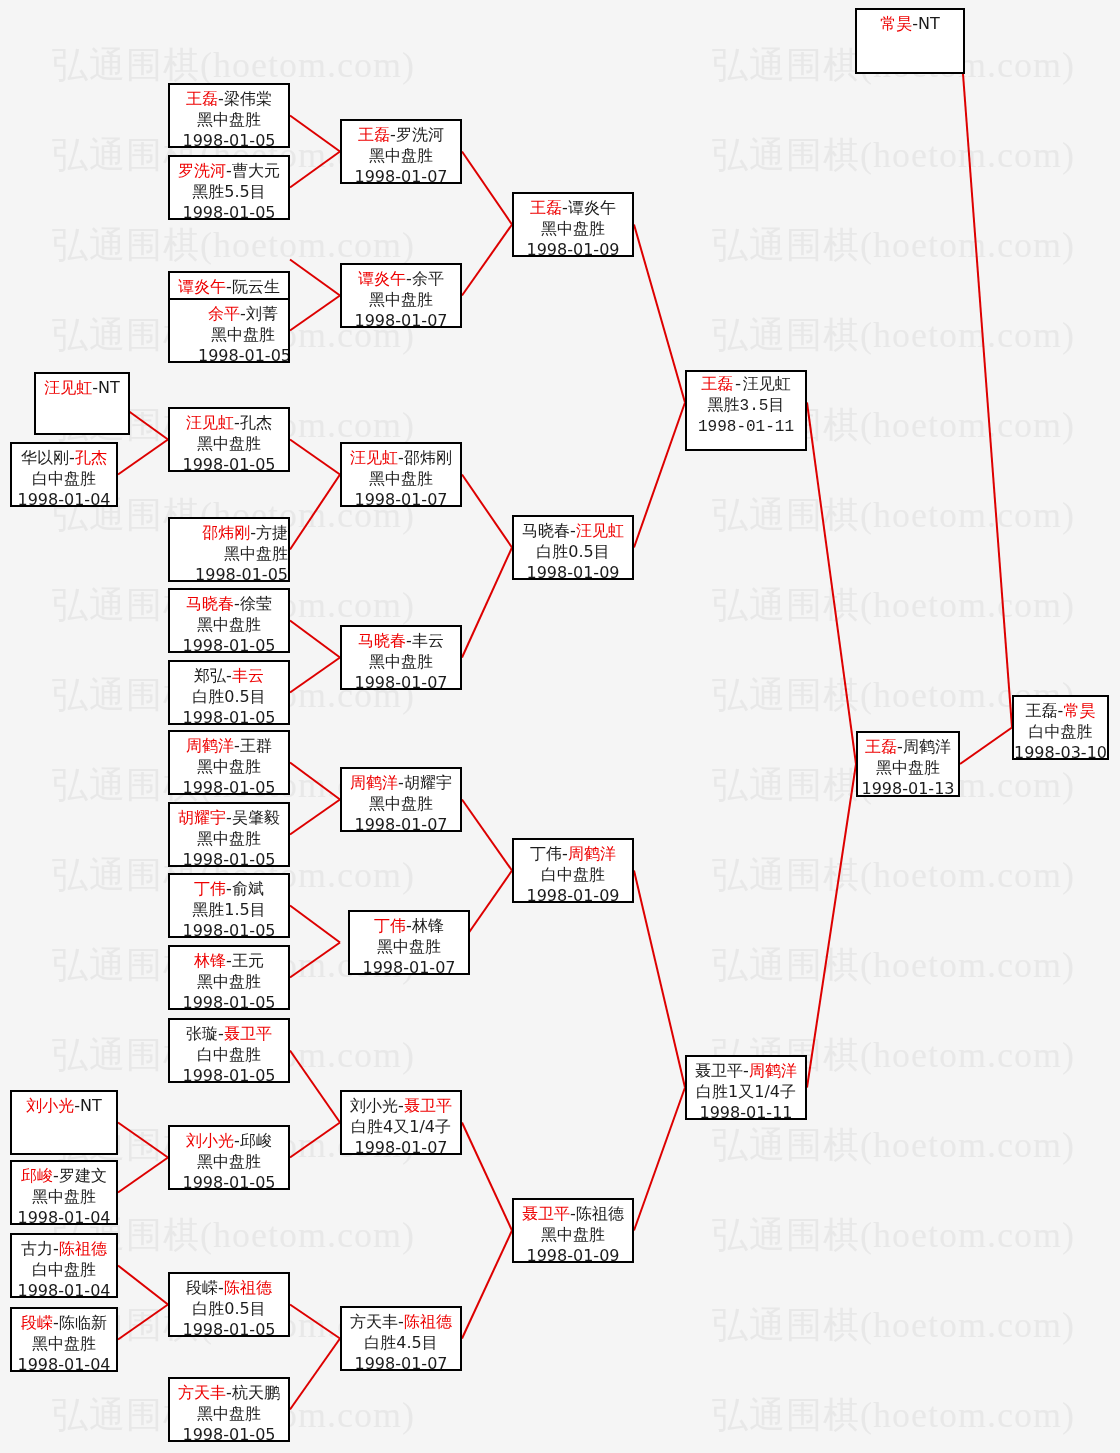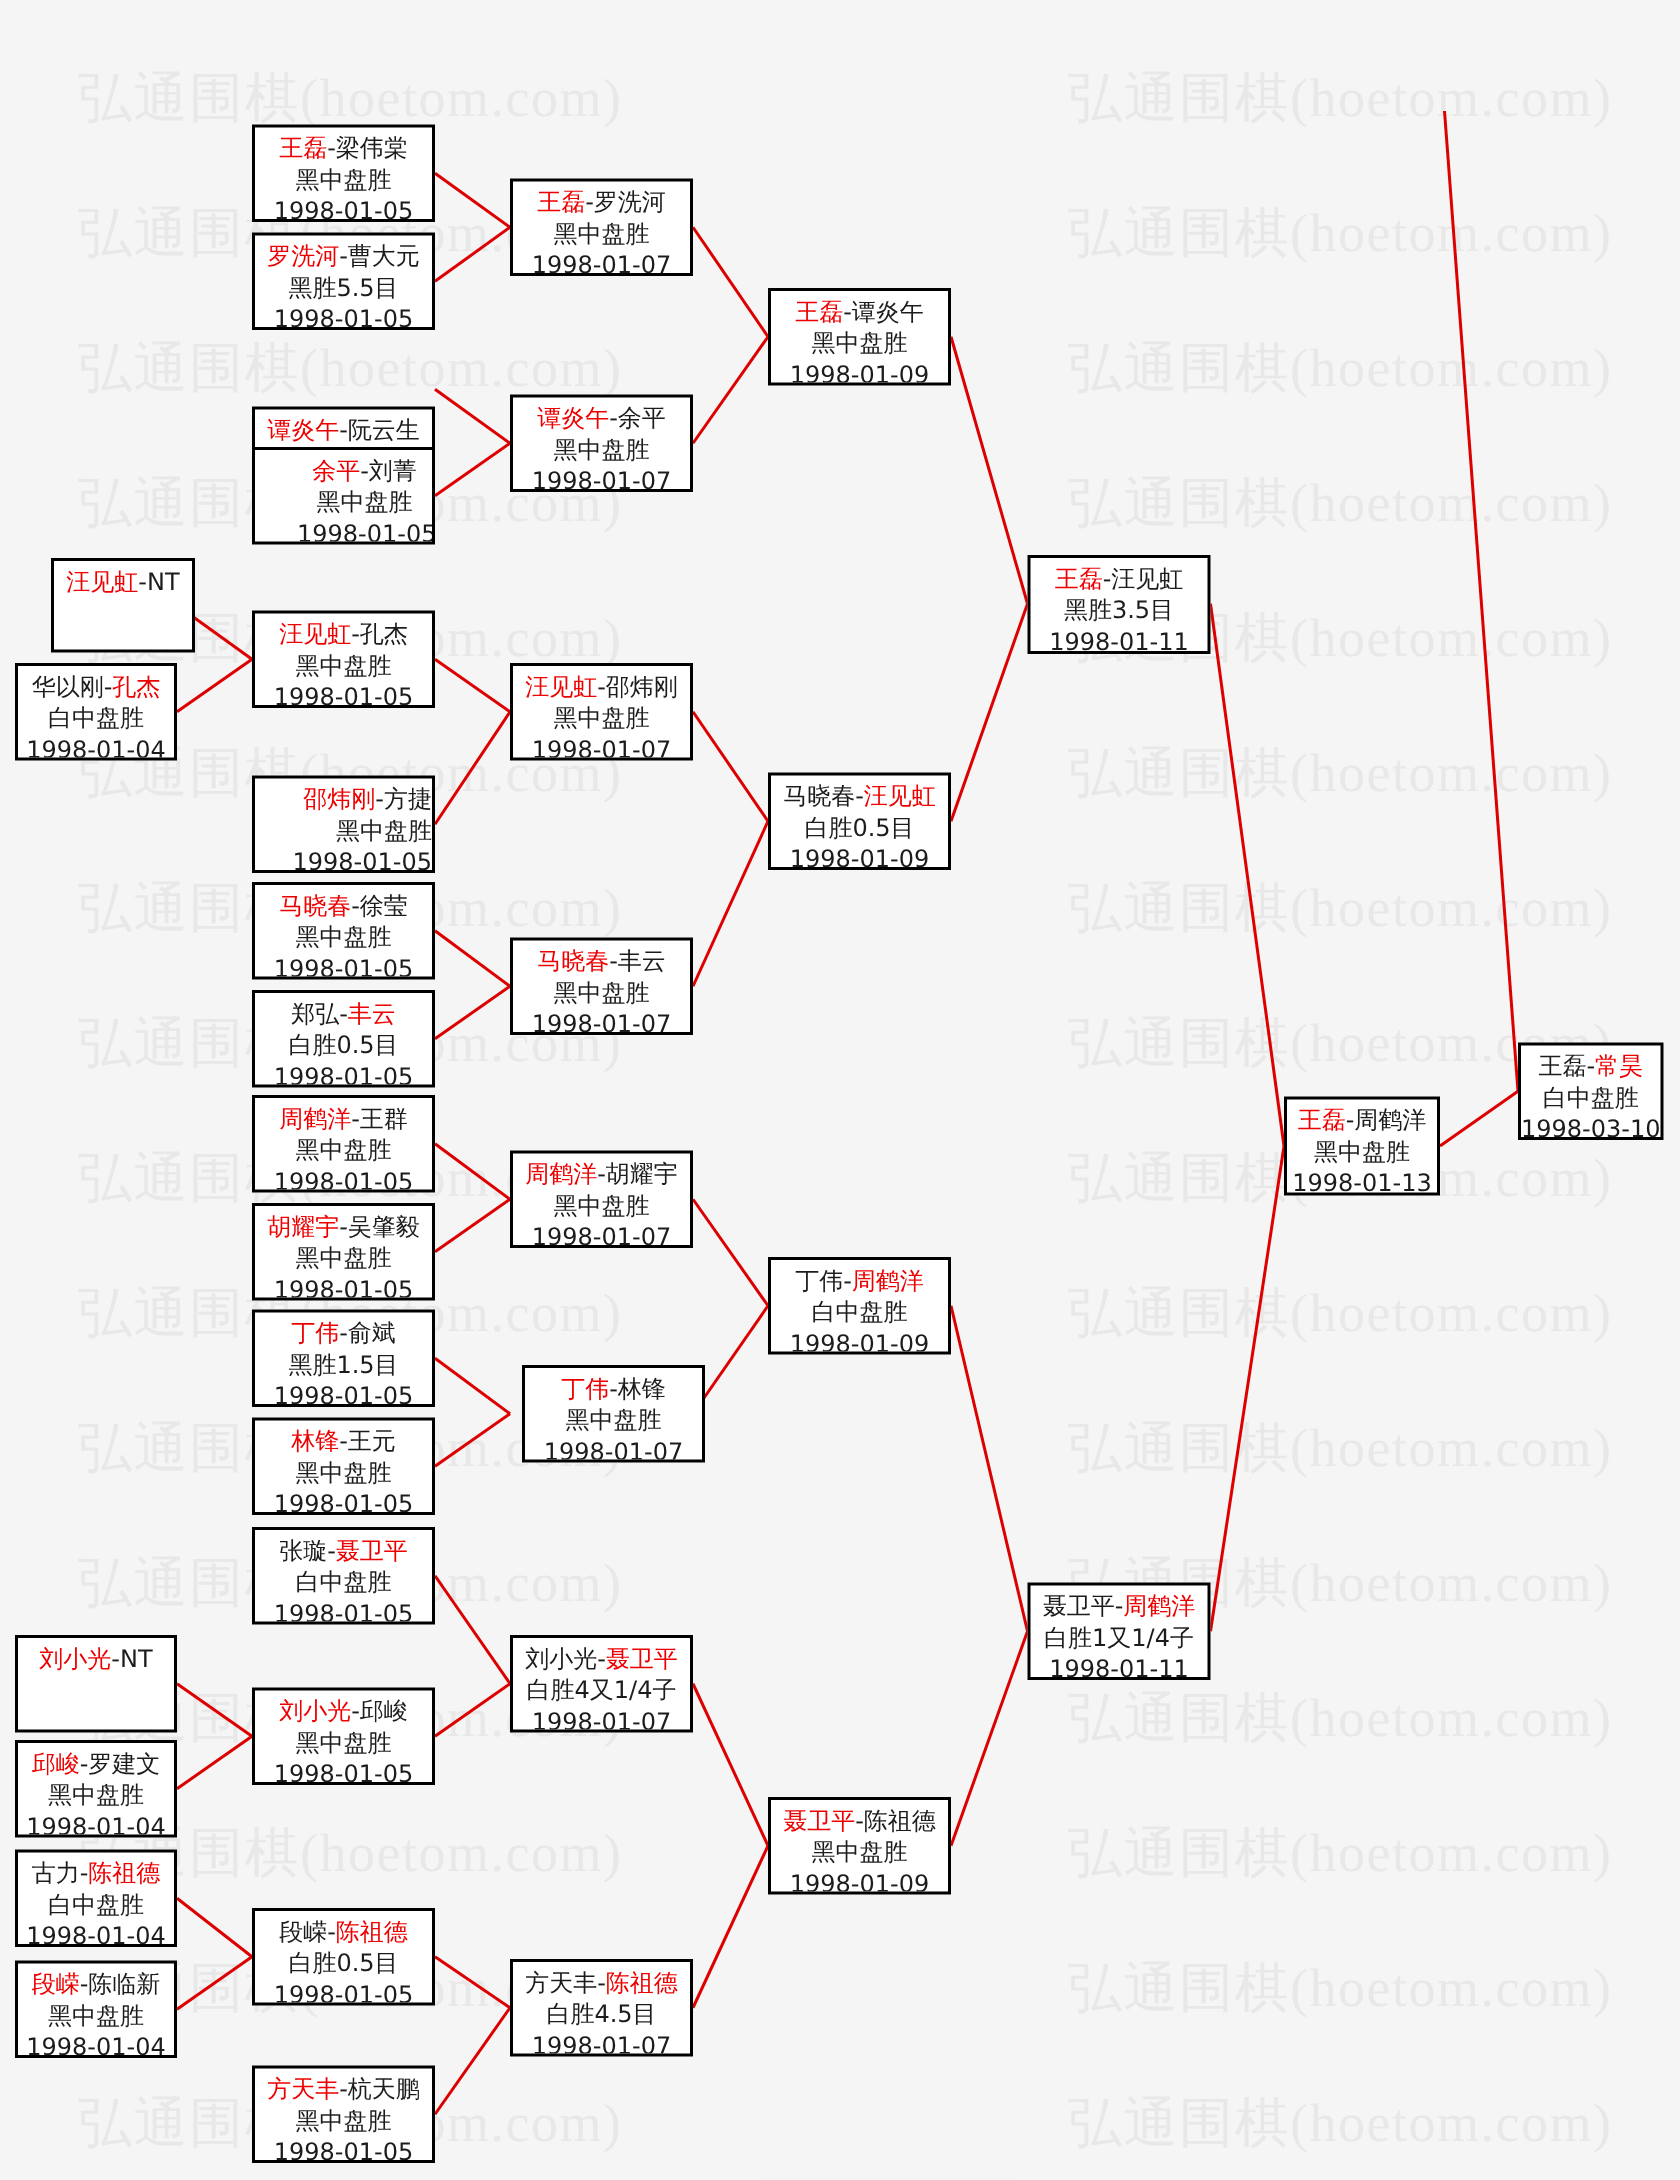--- a/index.html
+++ b/index.html
@@ -209,21 +209,21 @@
       <div class="match-box" style="left: 340px; top: 625px; width: 122px; height: 65px;">
         <div class="l1"><span class="red">马晓春</span><span>-</span><span class="">丰云</span></div>
         <div class="l2">黑中盘胜</div>
         <div class="l3">1998-01-07</div>
       </div>
       <div class="match-box" style="left: 512px; top: 515px; width: 122px; height: 65px;">
         <div class="l1"><span class="">马晓春</span><span>-</span><span class="red">汪见虹</span></div>
         <div class="l2">白胜0.5目</div>
         <div class="l3">1998-01-09</div>
       </div>
-      <div class="match-box" style="left: 685px; top: 370px; width: 122px; height: 66px;">
+      <div class="match-box" style="left: 685px; top: 370px; width: 122px; height: 81px; font-family: Liberation Mono, monospace;">
         <div class="l1"><span class="red">王磊</span><span>-</span><span class="">汪见虹</span></div>
         <div class="l2">黑胜3.5目</div>
         <div class="l3">1998-01-11</div>
       </div>
       <div class="match-box" style="left: 168px; top: 730px; width: 122px; height: 65px;">
         <div class="l1"><span class="red">周鹤洋</span><span>-</span><span class="">王群</span></div>
         <div class="l2">黑中盘胜</div>
         <div class="l3">1998-01-05</div>
       </div>
       <div class="match-box" style="left: 168px; top: 802px; width: 122px; height: 65px;">
@@ -312,19 +312,22 @@
       <div class="match-box" style="left: 685px; top: 1055px; width: 122px; height: 65px;">
         <div class="l1"><span class="">聂卫平</span><span>-</span><span class="red">周鹤洋</span></div>
         <div class="l2">白胜1又1/4子</div>
         <div class="l3">1998-01-11</div>
       </div>
       <div class="match-box" style="left: 856px; top: 731px; width: 104px; height: 66px;">
         <div class="l1"><span class="red">王磊</span><span>-</span><span class="">周鹤洋</span></div>
         <div class="l2">黑中盘胜</div>
         <div class="l3">1998-01-13</div>
       </div>
+      <div class="match-box" style="left: 855px; top: 8px; width: 110px; height: 66px;">
+        <div class="l1"><span class="red">常昊</span><span>-</span><span class="">NT</span></div>
+      </div>
       <div class="match-box" style="left: 1012px; top: 695px; width: 97px; height: 65px;">
         <div class="l1"><span class="">王磊</span><span>-</span><span class="red">常昊</span></div>
         <div class="l2">白中盘胜</div>
         <div class="l3">1998-03-10</div>
       </div>
     </div>
 </div>
 
 </body></html>

